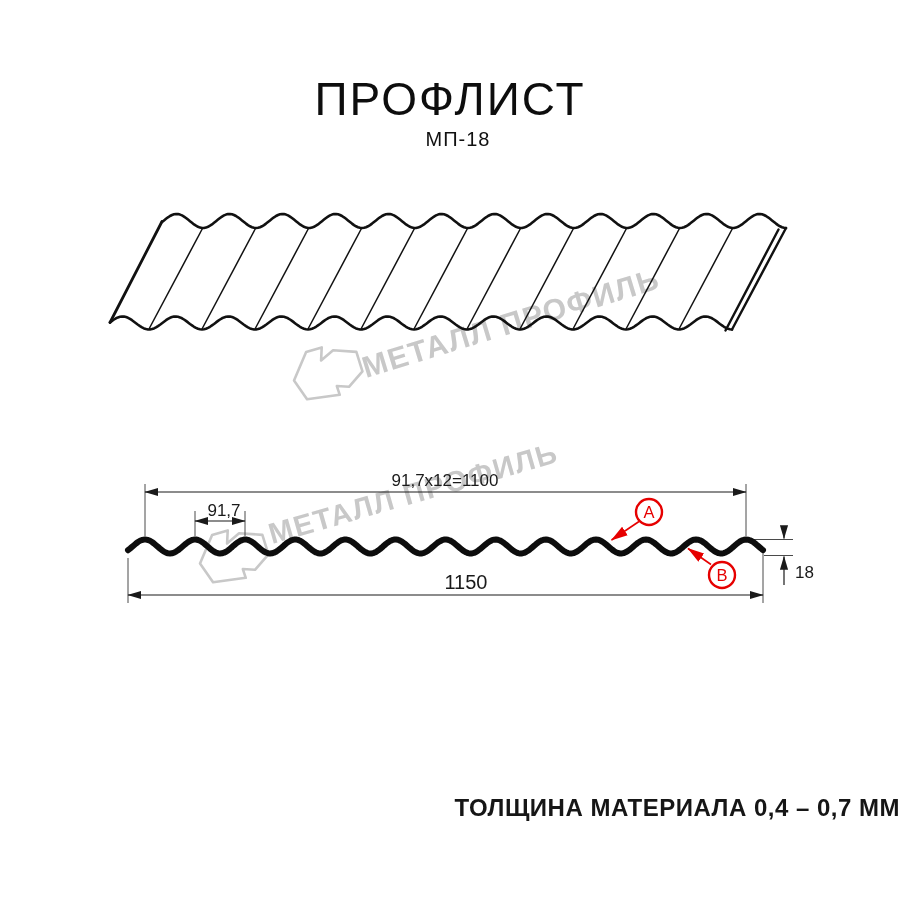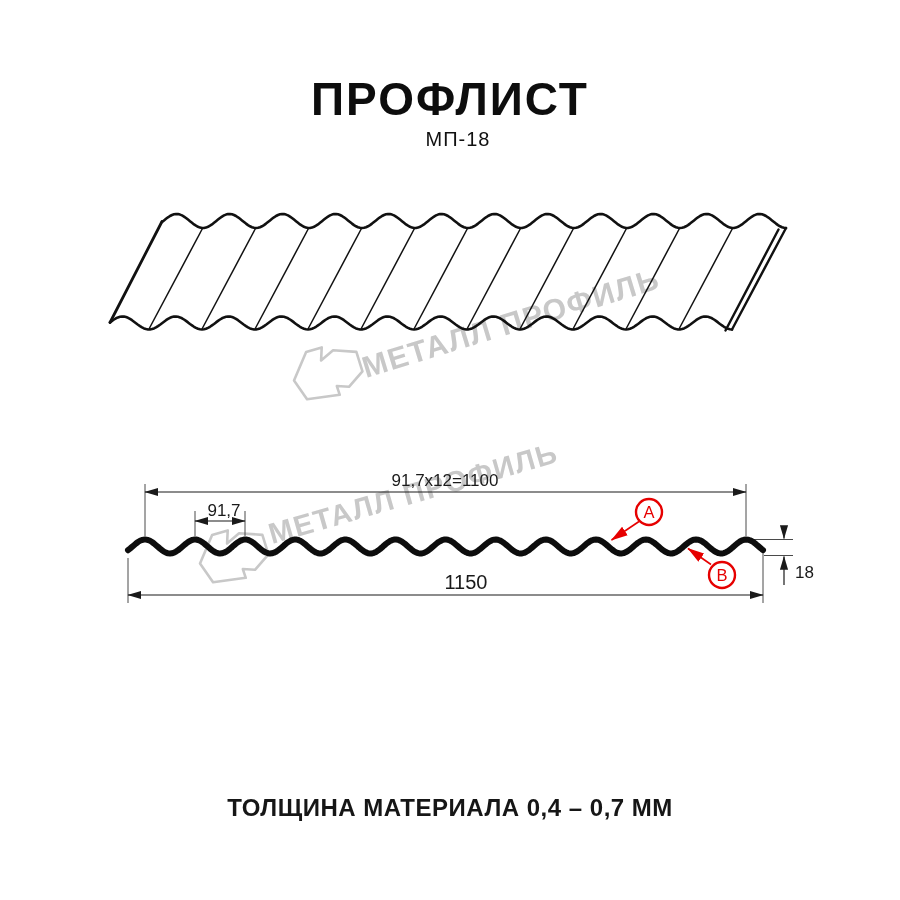--- a/index.html
+++ b/index.html
@@ -2,28 +2,28 @@
 <html><head>
 <meta charset="utf-8">
 <style>
   html,body{margin:0;padding:0;background:#fff;}
   .stage{
     position:relative;width:900px;height:900px;background:#fff;overflow:hidden;
     font-family:"Liberation Sans",sans-serif;
   }
   .title{
     position:absolute;left:0;top:72px;width:900px;text-align:center;
-    font-size:46px;font-weight:700;letter-spacing:2px;color:#0d0d0d;
+    font-size:46px;font-weight:400;letter-spacing:2px;color:#0d0d0d;
   }
   .subtitle{
     position:absolute;left:0;top:128px;width:900px;text-align:center;
     font-size:20px;font-weight:500;letter-spacing:1px;color:#111;padding-left:8px;
   }
   .footer-note{
-    position:absolute;left:0;top:794px;width:900px;text-align:center;
+    position:absolute;left:0;top:794px;width:900px;text-align:right;
     font-size:24px;font-weight:600;letter-spacing:0.5px;color:#161616;
   }
   svg{position:absolute;left:0;top:0;}
   .thin{stroke:#4a4a4a;stroke-width:1;fill:none;}
   .dim{stroke:#1a1a1a;stroke-width:1.2;fill:none;}
   .w3{stroke:#111;stroke-width:2.6;fill:none;stroke-linejoin:round;stroke-linecap:round;}
   .rib{stroke:#111;stroke-width:1.5;fill:none;}
   .edgeL{stroke:#111;stroke-width:2.8;fill:none;stroke-linecap:round;}
   .edgeR{stroke:#111;stroke-width:2.4;fill:none;stroke-linecap:round;}
   .profile{stroke:#0d0d0d;stroke-width:6;fill:none;stroke-linecap:round;stroke-linejoin:round;}

